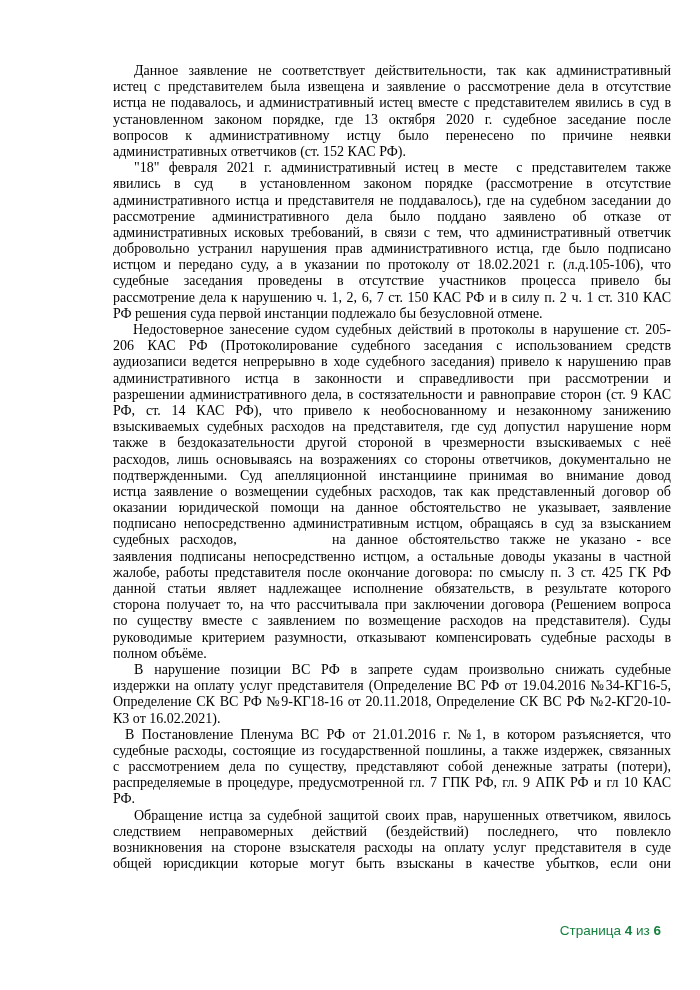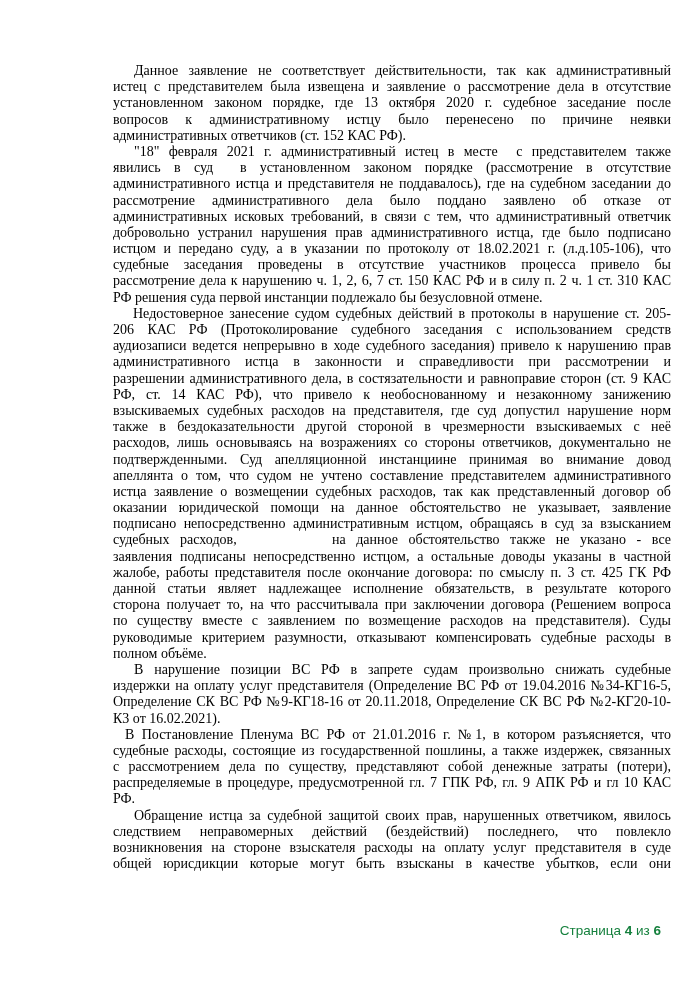--- a/index.html
+++ b/index.html
@@ -51,20 +51,21 @@
   .footer .b { font-weight: bold; }
 </style>
 </head>
 <body>
 
 <div class="page">
   <div class="doc-body" id="doc-body">
       <div class="para">
         <div class="line" style="text-indent: 21px;">Данное заявление не соответствует действительности, так как административный</div>
         <div class="line">истец с представителем была извещена и заявление о рассмотрение дела в отсутствие</div>
+        <div class="line">истца не подавалось, и административный истец вместе с представителем явились в суд в</div>
         <div class="line">установленном законом порядке, где 13 октября 2020 г. судебное заседание после</div>
         <div class="line">вопросов к административному истцу было перенесено по причине неявки</div>
         <div class="line last">административных ответчиков (ст. 152 КАС РФ).</div>
       </div>
       <div class="para">
         <div class="line" style="text-indent: 21px;">"18" февраля 2021 г. административный истец в месте&nbsp; с представителем также</div>
         <div class="line">явились в суд&nbsp; в установленном законом порядке (рассмотрение в отсутствие</div>
         <div class="line">административного истца и представителя не поддавалось), где на судебном заседании до</div>
         <div class="line">рассмотрение административного дела было поддано заявлено об отказе от</div>
         <div class="line">административных исковых требований, в связи с тем, что административный ответчик</div>
@@ -78,21 +79,20 @@
         <div class="line" style="text-indent: 20px;">Недостоверное занесение судом судебных действий в протоколы в нарушение ст. 205-</div>
         <div class="line">206 КАС РФ (Протоколирование судебного заседания с использованием средств</div>
         <div class="line">аудиозаписи ведется непрерывно в ходе судебного заседания) привело к нарушению прав</div>
         <div class="line">административного истца в законности и справедливости при рассмотрении и</div>
         <div class="line">разрешении административного дела, в состязательности и равноправие сторон (ст. 9 КАС</div>
         <div class="line">РФ, ст. 14 КАС РФ), что привело к необоснованному и незаконному занижению</div>
         <div class="line">взыскиваемых судебных расходов на представителя, где суд допустил нарушение норм</div>
         <div class="line">также в бездоказательности другой стороной в чрезмерности взыскиваемых с неё</div>
         <div class="line">расходов, лишь основываясь на возражениях со стороны ответчиков, документально не</div>
         <div class="line">подтвержденными. Суд апелляционной инстанциине принимая во внимание довод</div>
-        <div class="line">апеллянта о том, что судом не учтено составление представителем административного</div>
         <div class="line">истца заявление о возмещении судебных расходов, так как представленный договор об</div>
         <div class="line">оказании юридической помощи на данное обстоятельство не указывает, заявление</div>
         <div class="line">подписано непосредственно административным истцом, обращаясь в суд за взысканием</div>
         <div class="line">судебных расходов,&nbsp;&nbsp;&nbsp;&nbsp;&nbsp;&nbsp;&nbsp;&nbsp;&nbsp;на данное обстоятельство также не указано - все</div>
         <div class="line">заявления подписаны непосредственно истцом, а остальные доводы указаны в частной</div>
         <div class="line">жалобе, работы представителя после окончание договора: по смыслу п. 3 ст. 425 ГК РФ</div>
         <div class="line">данной статьи являет надлежащее исполнение обязательств, в результате которого</div>
         <div class="line">сторона получает то, на что рассчитывала при заключении договора (Решением вопроса</div>
         <div class="line">по существу вместе с заявлением по возмещение расходов на представителя). Суды</div>
         <div class="line">руководимые критерием разумности, отказывают компенсировать судебные расходы в</div>

